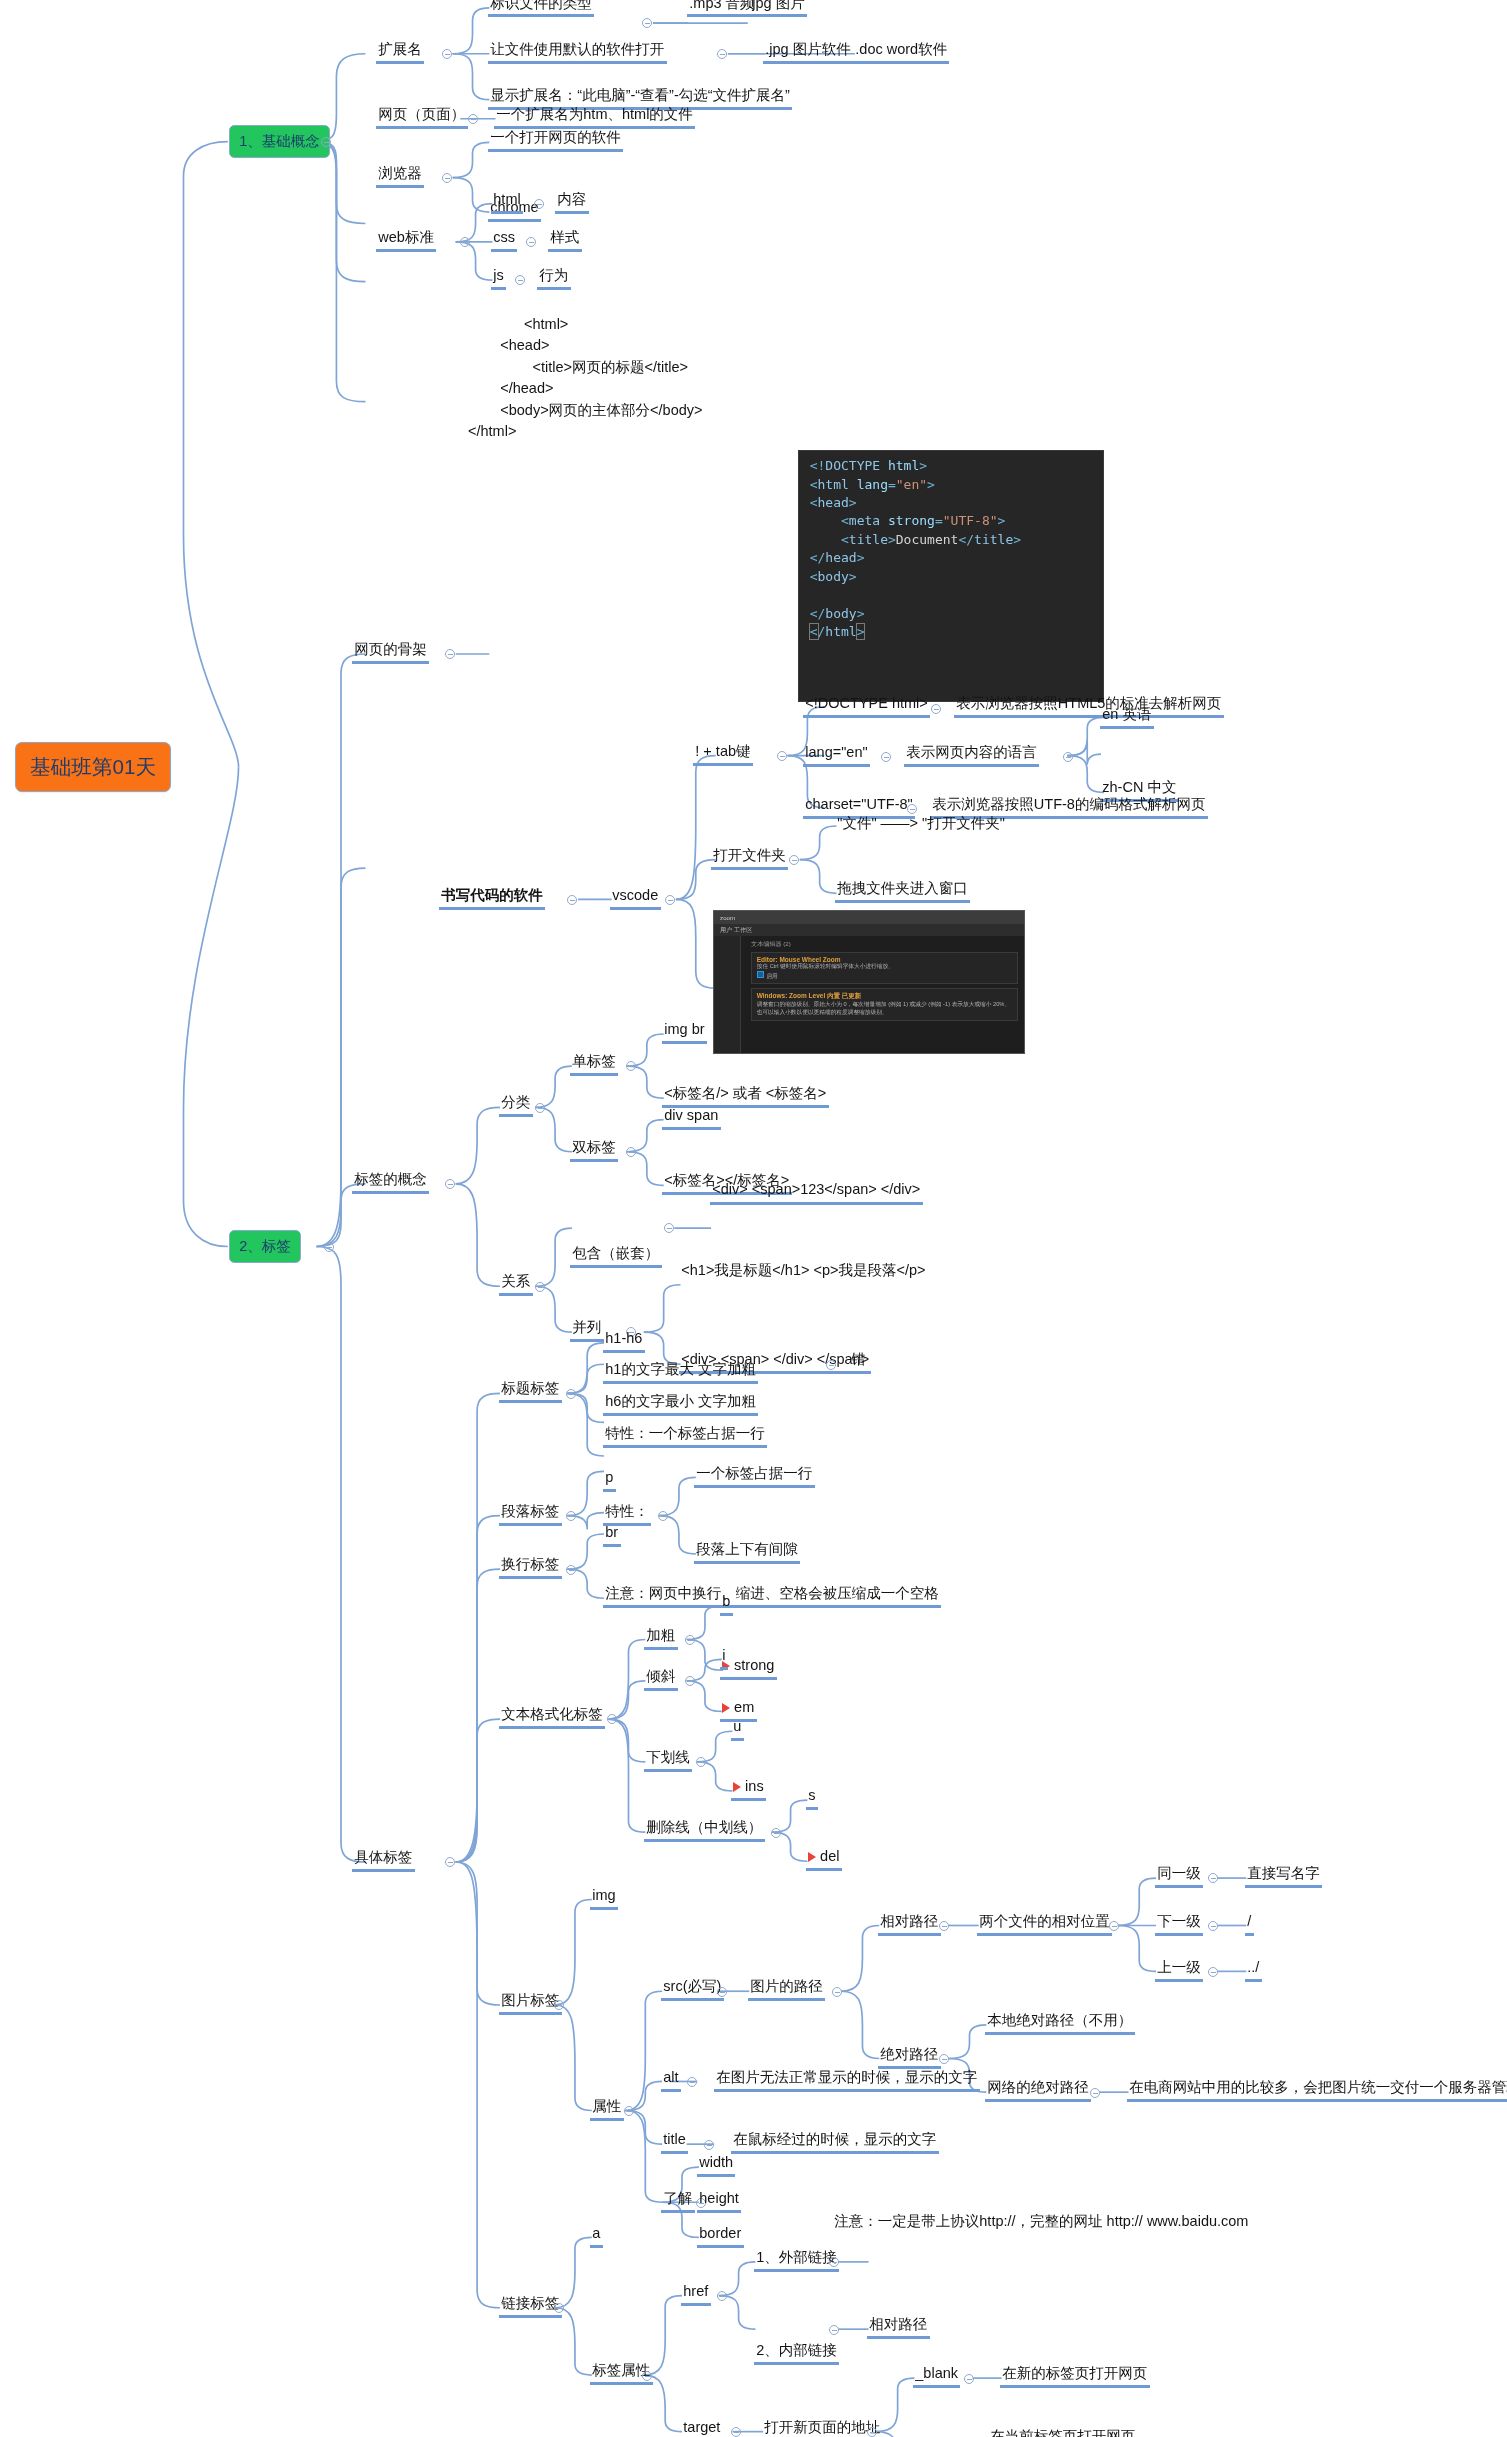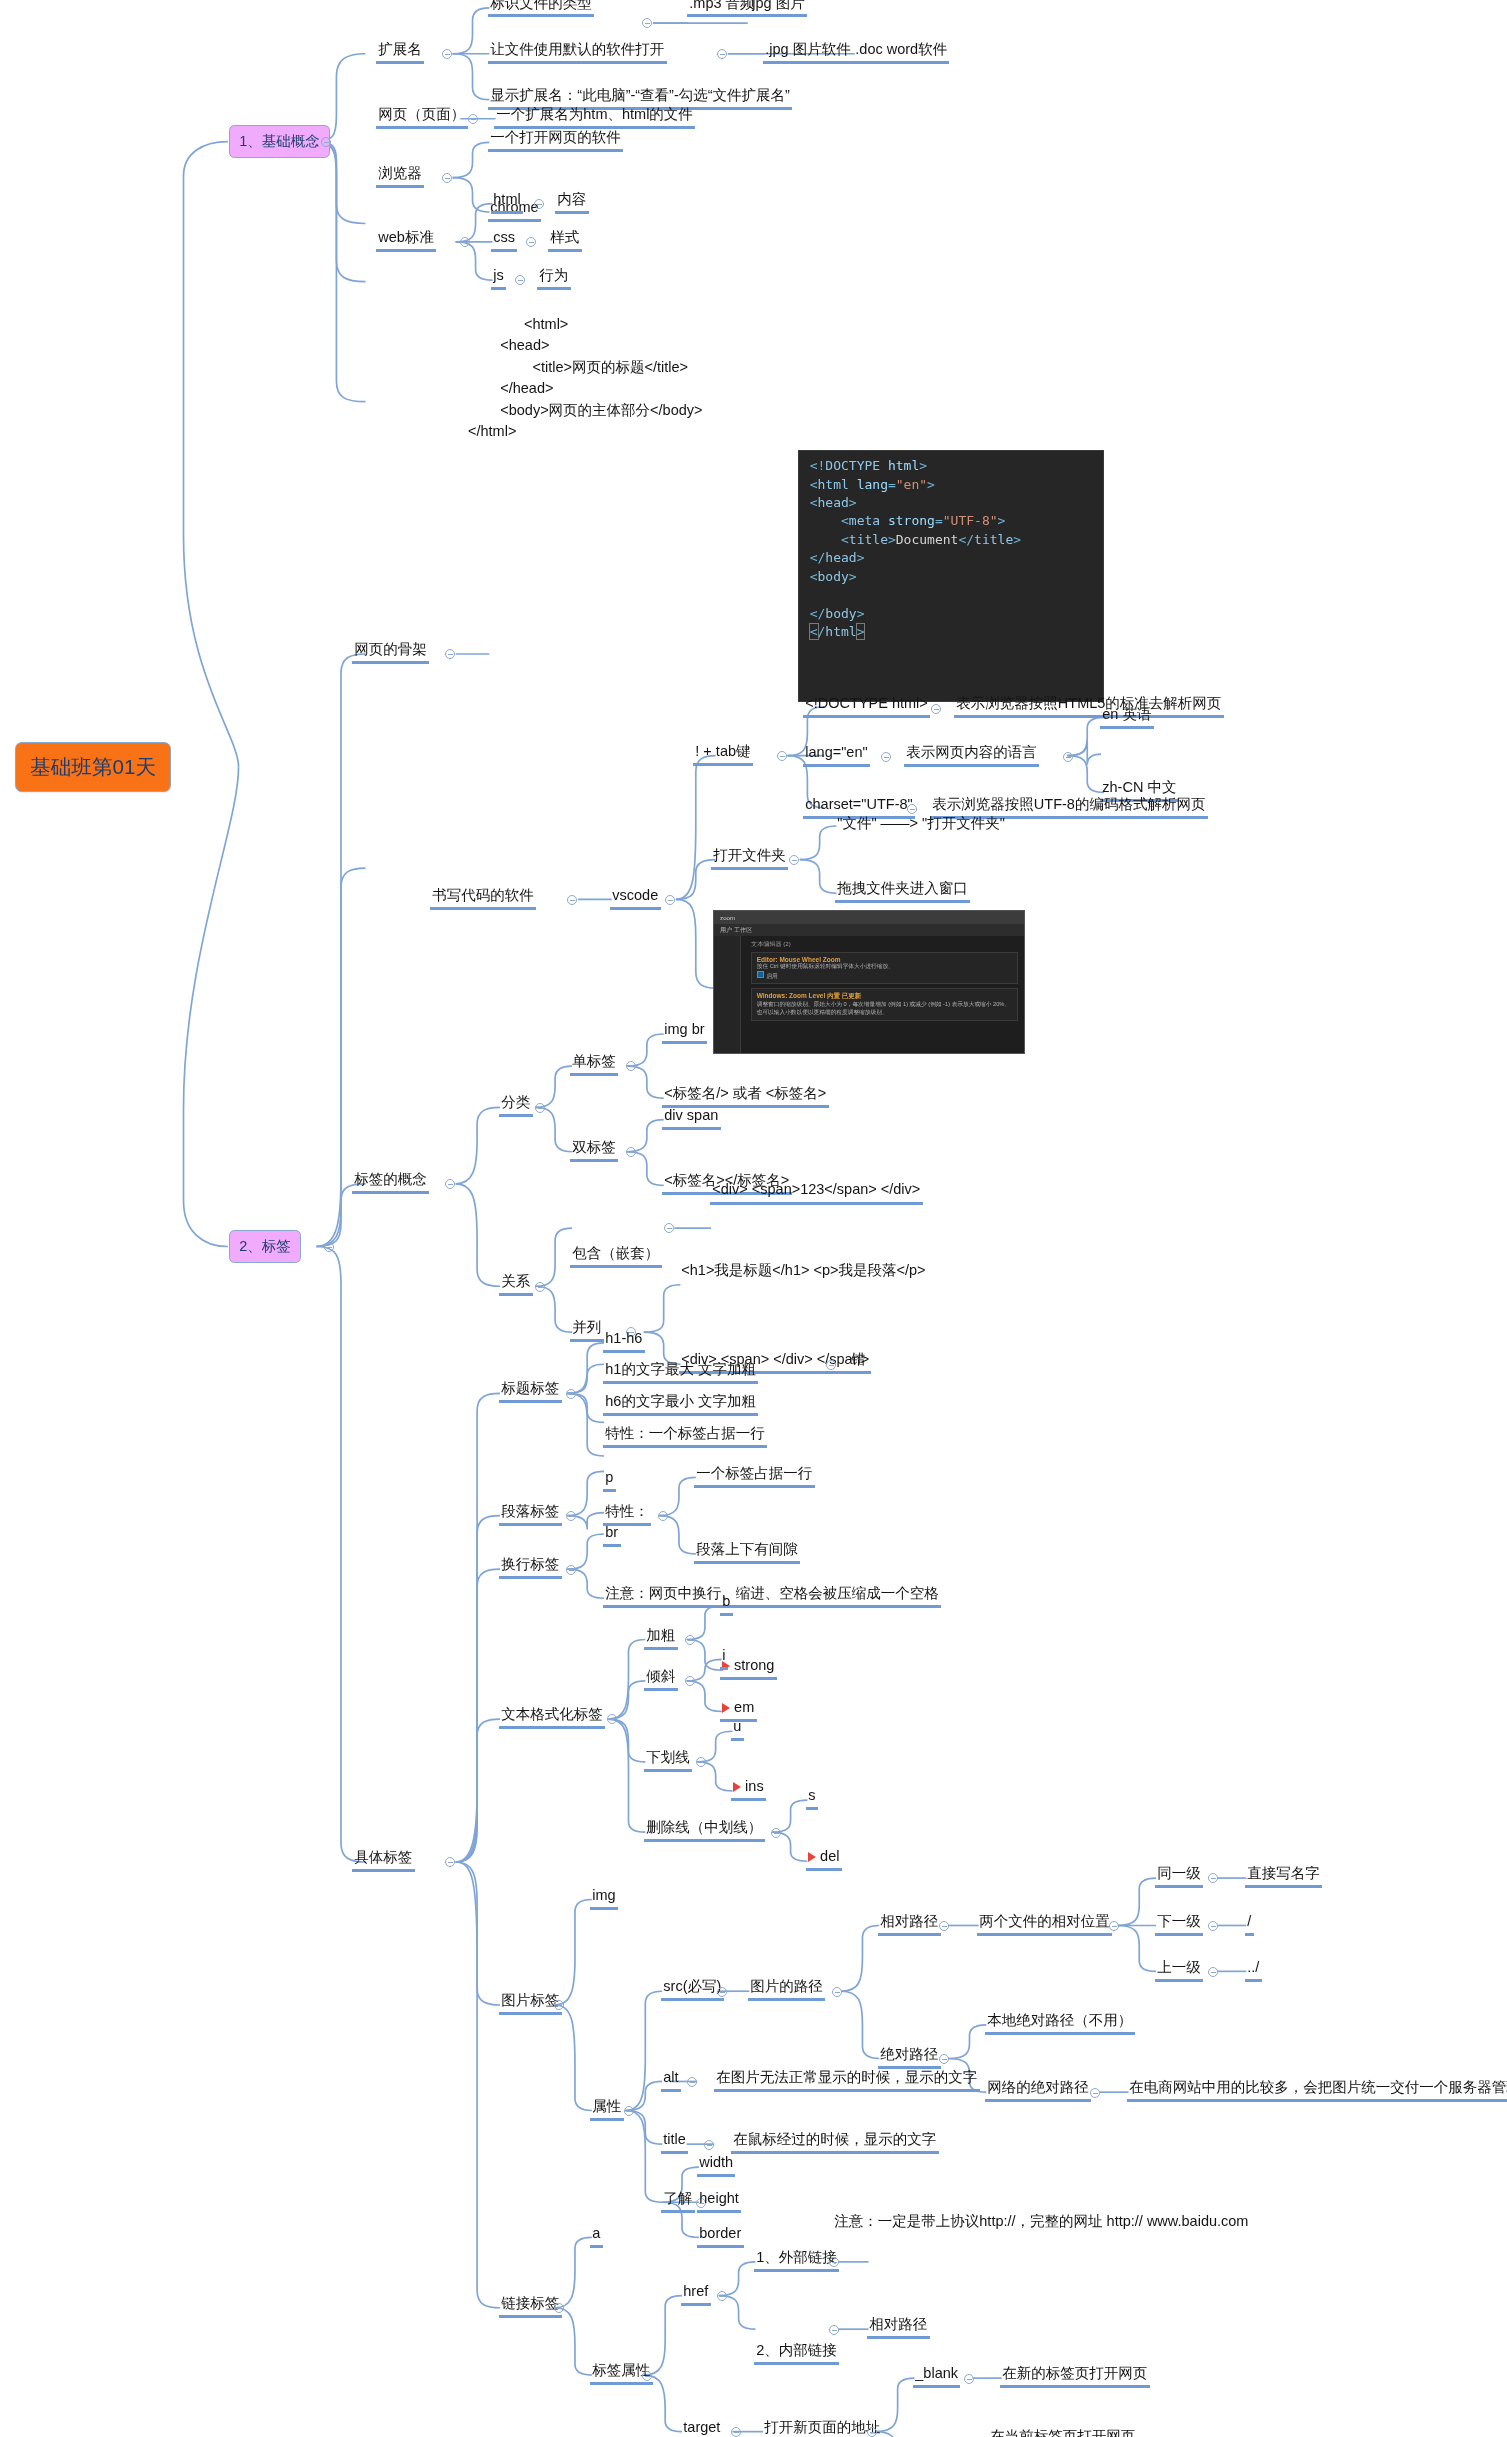--- a/index.html
+++ b/index.html
@@ -38,21 +38,21 @@
     border-radius:6.9px;
     color:#1f3c6e;
     font-size:20.6px;
     padding:10px 13.8px;
     white-space:nowrap;
     box-shadow:0 0.8px 1.5px rgba(0,0,0,.07);
   }
   
   .lvl1{
     position:absolute;
-    background:#f0abfc;
+    background:#22c55e;
     border:1.1px solid #8aa9cf;
     border-radius:5.4px;
     color:#1f3c6e;
     font-size:14.5px;
     padding:6.1px 9.2px;
     white-space:nowrap;
   }
 
   
   .hnd{
@@ -386,21 +386,21 @@
 
   <div class="node" style="left:803px;top:795px;">charset="UTF-8"</div>
   <div class="hnd" style="left:907px;top:804px;"></div>
   <div class="node" style="left:930px;top:795px;">表示浏览器按照UTF-8的编码格式解析网页</div>
 
   <div class="node" style="left:711px;top:846px;">打开文件夹</div>
   <div class="hnd" style="left:789px;top:855px;"></div>
   <div class="node nb" style="left:835px;top:814px;">"文件" ——&gt; "打开文件夹"</div>
   <div class="node" style="left:835px;top:879px;">拖拽文件夹进入窗口</div>
 
-  <div class="node" style="left:430px;top:886px;">书写代码的软件</div>
+  <div class="node" style="left:439px;top:886px;font-weight:bold;">书写代码的软件</div>
   <div class="hnd" style="left:567px;top:895px;"></div>
   <div class="node" style="left:610px;top:886px;">vscode</div>
   <div class="hnd" style="left:665px;top:895px;"></div>
 
   <div class="vsshot" style="left:713px;top:910px;width:312px;height:144px;">
     <div class="vs-title">zoom</div>
     <div class="vs-tabs">用户    工作区</div>
     <div class="vs-body">
       <div class="vs-left"></div>
       <div style="margin-left:31px;">

